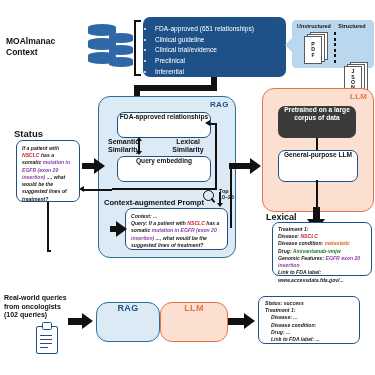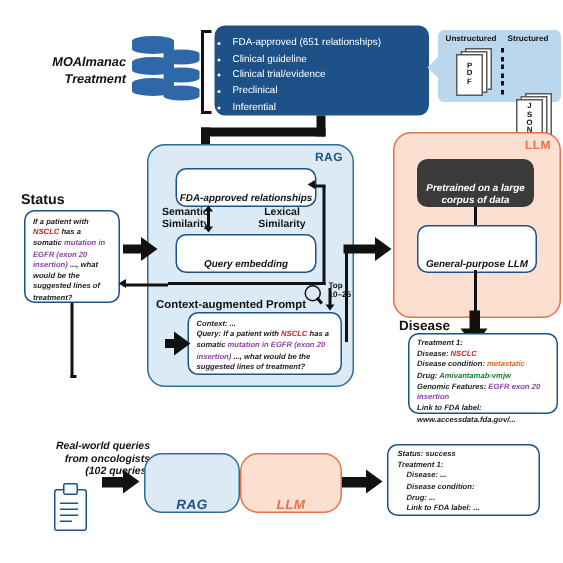--- a/index.html
+++ b/index.html
@@ -1,21 +1,21 @@
 <!DOCTYPE html>
 <html><head>
 <meta charset="utf-8">
 <style>
   html,body{margin:0;padding:0;}
   body{
     width:375px;height:375px;background:#ffffff;position:relative;overflow:hidden;
     font-family:"Liberation Sans", sans-serif;
   }
   .abs{position:absolute;}
-  .ctr{display:flex;align-items:flex-end;justify-content:center;text-align:center;font-style:italic;}
+  .ctr{display:flex;align-items:flex-start;justify-content:center;text-align:center;}
 
   
   .panel-rag{
     background:#DCEAF5;border:1.6px solid #2E6E96;border-radius:12px;
   }
   .panel-llm{
     background:#FBDFD0;border:1.8px solid #E8734A;border-radius:12px;
   }
   .box-navy{
     background:#1F5189;border-radius:7px;color:#fff;
@@ -100,21 +100,21 @@
   .mag-handle{
     width:1.6px;height:5px;background:#111;position:absolute;transform:rotate(-40deg);
   }
   .top-lbl{font-size:5.4px;font-weight:bold;color:#111;line-height:1.15;}
 </style>
 </head>
 <body>
 
 <div class="abs ctr" style="left:6px;top:32px;width:78px;height:30px;flex-direction:column;">
   <div class="title-txt">MOAlmanac</div>
-  <div class="title-txt">Treatment</div>
+  <div class="title-txt">Context</div>
 </div>
 
 <div class="abs" style="left:88px;top:22px;width:46px;height:48px;">
   <div class="abs cyl" style="left:0px;top:2px;width:28px;height:12px;"></div>
   <div class="abs cyl" style="left:0px;top:16px;width:28px;height:12px;"></div>
   <div class="abs cyl" style="left:0px;top:30px;width:28px;height:12px;"></div>
   <div class="abs cyl" style="left:21px;top:11px;width:24px;height:10px;"></div>
   <div class="abs cyl" style="left:21px;top:23px;width:24px;height:10px;"></div>
   <div class="abs cyl" style="left:21px;top:35px;width:24px;height:10px;"></div>
 </div>
@@ -249,21 +249,21 @@
 <div class="abs line-v" style="left:316px;top:138px;height:12px;"></div>
 
 <div class="abs box-white ctr" style="left:278px;top:150px;width:78px;height:30px;">
   <div class="cell-txt">General-purpose LLM</div>
 </div>
 <div class="abs line-v" style="left:316px;top:180px;height:30px;"></div>
 
 <div class="abs thick-v" style="left:313px;top:207px;width:7px;height:14px;"></div>
 <div class="abs thick-arrow-dn" style="left:307px;top:219px;"></div>
 
-<div class="abs title-txt" style="left:266px;top:212px;font-size:9px;">Disease</div>
+<div class="abs title-txt" style="left:266px;top:212px;font-size:9px;">Lexical</div>
 <div class="abs box-white" style="left:272px;top:222px;width:100px;height:54px;padding:3px 5px;box-sizing:border-box;">
   <div class="italic-note">Treatment 1:</div>
   <div class="italic-note">
     <span>Disease: </span><span class="red">NSCLC</span>
   </div>
   <div class="italic-note">
     <span>Disease condition: </span><span class="orange">metastatic</span>
   </div>
   <div class="italic-note">
     <span>Drug: </span><span class="green">Amivantamab-vmjw</span>

